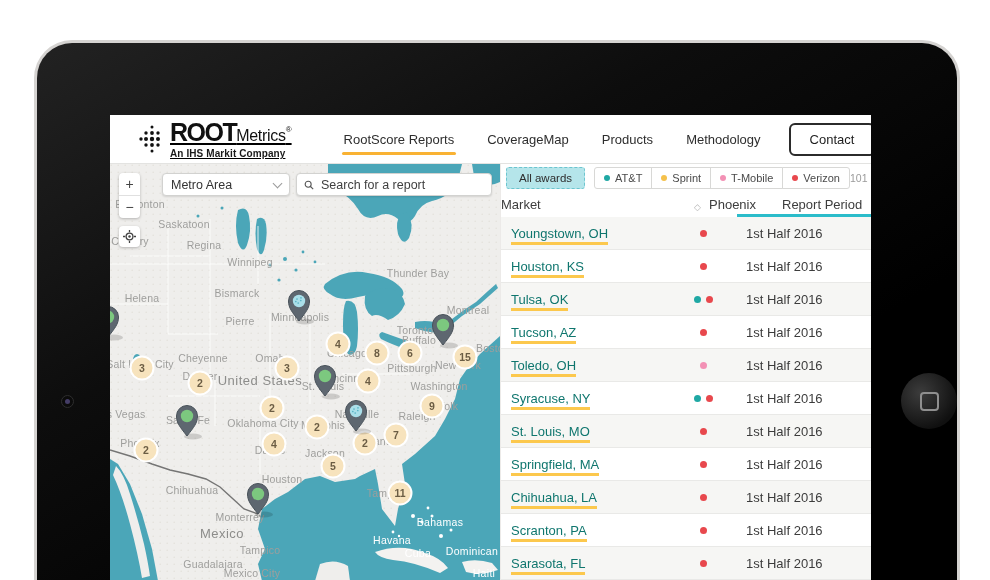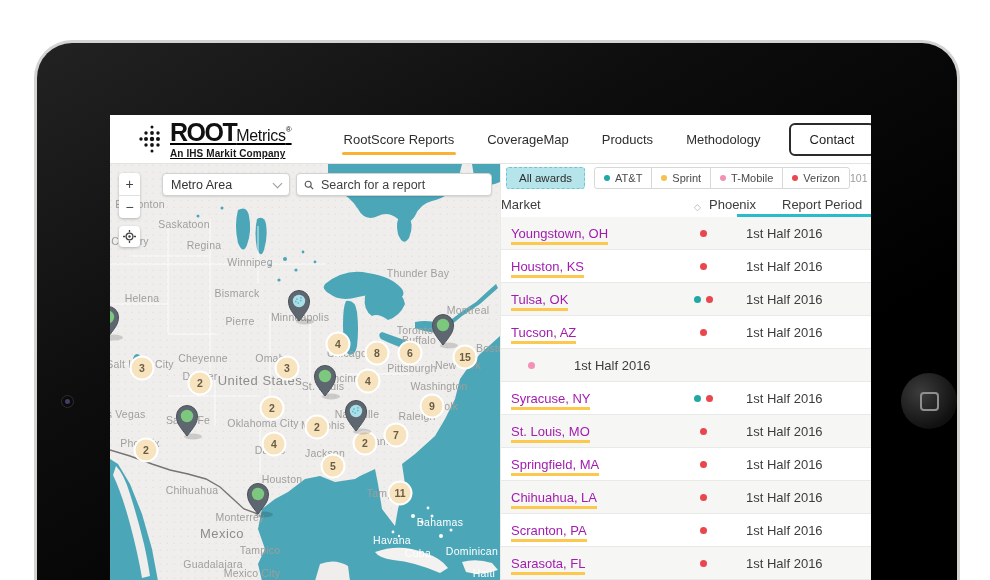--- a/index.html
+++ b/index.html
@@ -86,21 +86,21 @@
   .thead{height:26px;display:flex;align-items:center;position:relative;flex:none;font-size:13px;color:#3d3d3d;}
   .th-market{width:208px;display:flex;align-items:flex-end;box-sizing:border-box;cursor:pointer;}
   .th-sort{margin-left:auto;margin-right:8px;font-size:9px;color:#b3b3b3;}
   .th-overall{width:60px;text-align:left;cursor:pointer;}
   .th-period{flex:1;padding-left:13px;display:flex;align-items:center;cursor:pointer;}
   .thead .active-underline{position:absolute;left:236px;right:0;bottom:0;height:3px;background:#2bbcca;}
   .tbody{flex:1;overflow:hidden;}
   .trow{height:33px;display:flex;align-items:center;border-bottom:1px solid #e9e9e7;box-sizing:border-box;}
   .trow.alt{background:#f6f6f4;}
   .td-market{width:172px;padding-left:10px;box-sizing:border-box;}
-  .market-link{font-size:13px;color:#a21caf;text-decoration:none;border-bottom:3px solid #fcc84d;padding-bottom:1px;cursor:pointer;white-space:nowrap;}
+  .market-link{font-size:13px;color:#0f766e;text-decoration:none;border-bottom:3px solid #fcc84d;padding-bottom:1px;cursor:pointer;white-space:nowrap;}
   .td-overall{width:60px;display:flex;align-items:center;justify-content:center;gap:5px;}
   .td-overall .dot{width:7px;height:7px;}
   .td-period{flex:1;padding-left:13px;font-size:13px;color:#3c3c3c;}
 </style>
 </head>
 <body>
 
 <div class="tablet">
   <div class="camera">
       <i></i>
@@ -492,20 +492,21 @@
               <div class="td-period">1st Half 2016</div>
             </div>
             <div class="trow">
               <div class="td-market"><a class="market-link">Tucson, AZ</a></div>
               <div class="td-overall">
                 <i class="dot" style="background: rgb(232, 72, 77);"></i>
               </div>
               <div class="td-period">1st Half 2016</div>
             </div>
             <div class="trow alt">
+              <div class="td-market"><a class="market-link">Toledo, OH</a></div>
               <div class="td-overall">
                 <i class="dot" style="background: rgb(243, 145, 181);"></i>
               </div>
               <div class="td-period">1st Half 2016</div>
             </div>
             <div class="trow">
               <div class="td-market"><a class="market-link">Syracuse, NY</a></div>
               <div class="td-overall">
                 <i class="dot" style="background: rgb(31, 168, 164);"></i>
                 <i class="dot" style="background: rgb(232, 72, 77);"></i>

